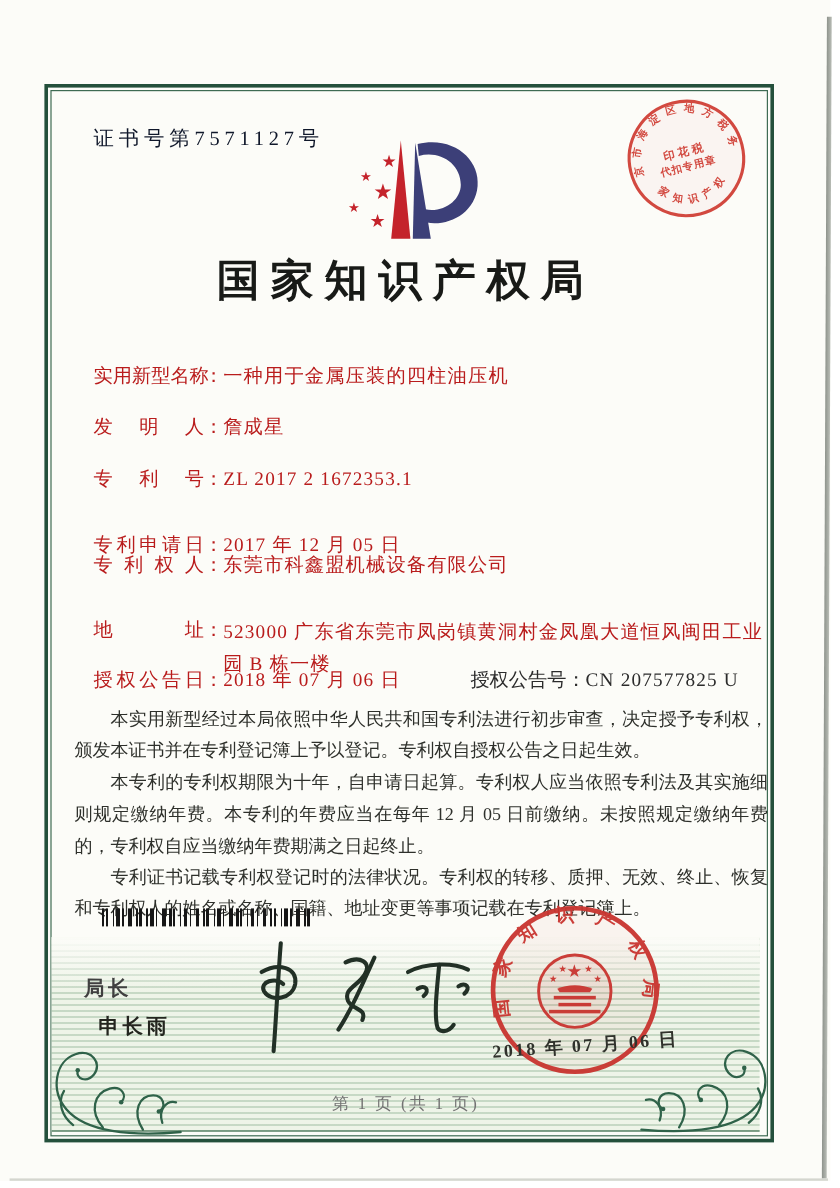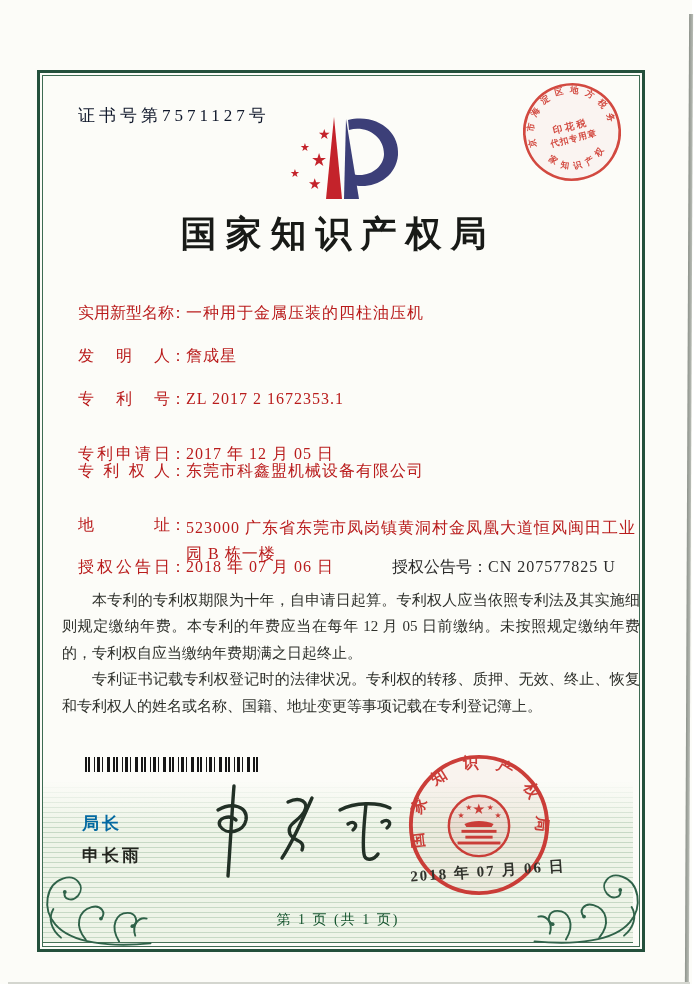--- a/index.html
+++ b/index.html
@@ -46,34 +46,34 @@
         #161616 22px 25px,transparent 25px 28px);}
 
   
   .panel{position:absolute;left:43px;top:781px;width:590px;height:162px;
        background-color:#eef4e8;
        background-image:repeating-linear-gradient(0deg,rgba(96,146,106,.28) 0 1px,transparent 1px 5px);}
   .panel::before{content:"";position:absolute;left:0;top:0;right:0;height:46px;
        background:linear-gradient(to bottom,#fcfcf8,rgba(252,252,248,0));}
   .panel::after{content:"";position:absolute;left:0;bottom:0;right:0;height:1px;background:#467257;}
 
-  .sig-title{position:absolute;left:82px;top:812px;font-size:17px;font-weight:600;color:#0369a1;letter-spacing:3px;}
+  .sig-title{position:absolute;left:70px;top:812px;font-size:17px;font-weight:600;color:#404040;letter-spacing:3px;}
   .sig-name{position:absolute;left:82px;top:844px;font-size:17px;font-weight:600;color:#23251f;letter-spacing:3px;}
   .sig-script{position:absolute;left:190px;top:780px;width:230px;height:100px;}
 
   .office-stamp{position:absolute;left:406px;top:752px;width:146px;height:146px;opacity:.95;}
   .stamp-date{position:absolute;left:408px;top:862px;width:160px;text-align:center;
        font-size:15px;letter-spacing:2px;color:#30322c;transform:rotate(-4deg);font-weight:600;}
 
   .orn{position:absolute;width:125px;height:100px;}
   .orn-left{left:28px;top:850px;}
   .orn-right{left:532px;top:848px;transform:scaleX(-1);}
 
   .footer{position:absolute;left:37px;top:911px;width:602px;text-align:center;
-       font-size:14px;color:#14532d;letter-spacing:2px;}
+       font-size:14px;color:#737373;letter-spacing:2px;}
 </style>
 </head>
 <body>
 
 <div class="paper"></div>
 <div class="page-edge-r"></div>
 <div class="page-edge-b"></div>
 
 <div class="frame">
   <div class="frame-inner"></div>
@@ -129,20 +129,21 @@
   <span class="flabel">地址</span><span>：</span><span class="addr-val">523000 广东省东莞市凤岗镇黄洞村金凤凰大道恒风闽田工业园 B 栋一楼</span>
 </div>
 <div class="frow" style="top:557px">
   <span class="flabel">授权公告日</span><span>：</span><span class="fvalue">2018 年 07 月 06 日</span>
 </div>
 <div class="grant-no">
   <span>授权公告号</span><span>：</span><span class="fvalue">CN 207577825 U</span>
 </div>
 
 <div class="paras">
+  <p>本实用新型经过本局依照中华人民共和国专利法进行初步审查，决定授予专利权，颁发本证书并在专利登记簿上予以登记。专利权自授权公告之日起生效。</p>
   <p>本专利的专利权期限为十年，自申请日起算。专利权人应当依照专利法及其实施细则规定缴纳年费。本专利的年费应当在每年 12 月 05 日前缴纳。未按照规定缴纳年费的，专利权自应当缴纳年费期满之日起终止。</p>
   <p>专利证书记载专利权登记时的法律状况。专利权的转移、质押、无效、终止、恢复和专利权人的姓名或名称、国籍、地址变更等事项记载在专利登记簿上。</p>
 </div>
 
 <div class="barcode"></div>
 
 <div class="panel"></div>
 
 <svg class="orn orn-left" viewBox="0 0 130 105">
   <g fill="none" stroke="#2f6249" stroke-width="2" stroke-linecap="round">

